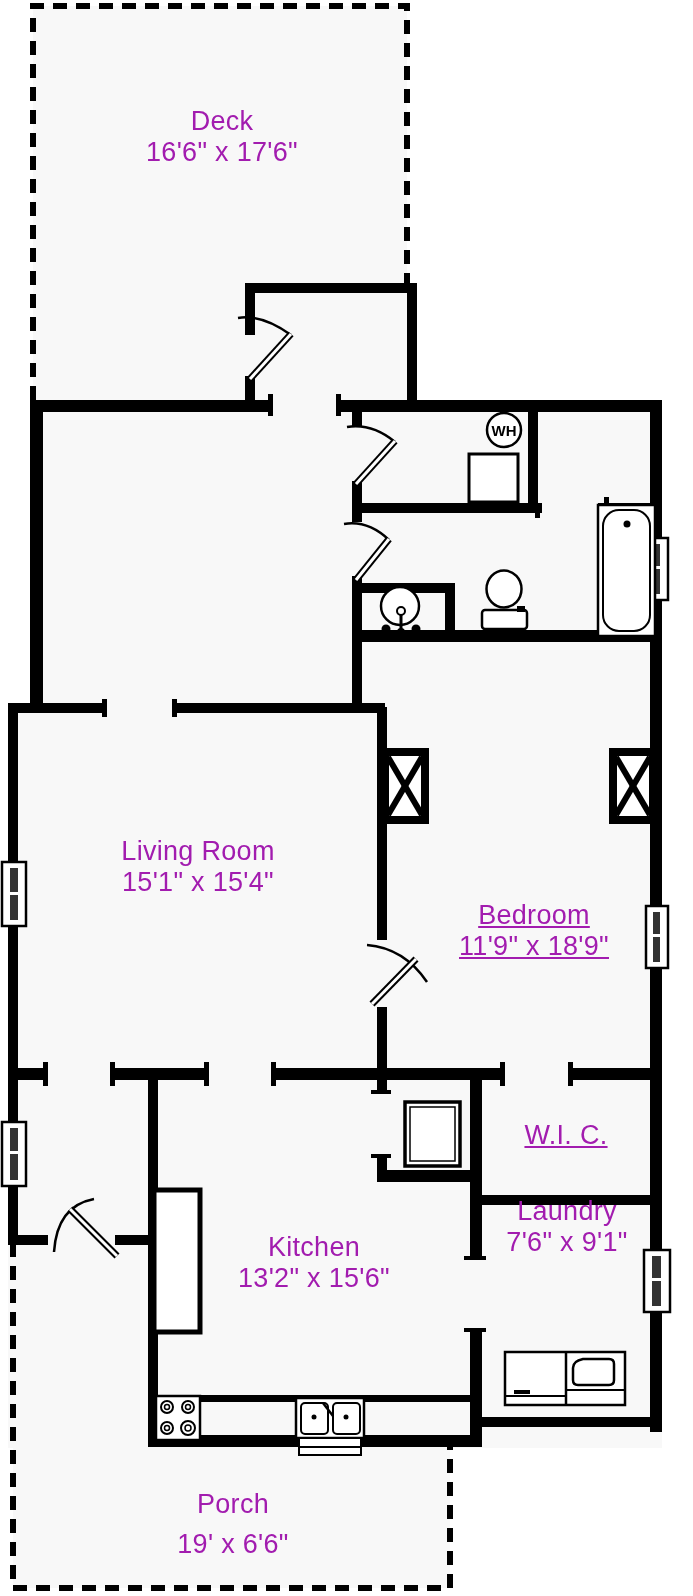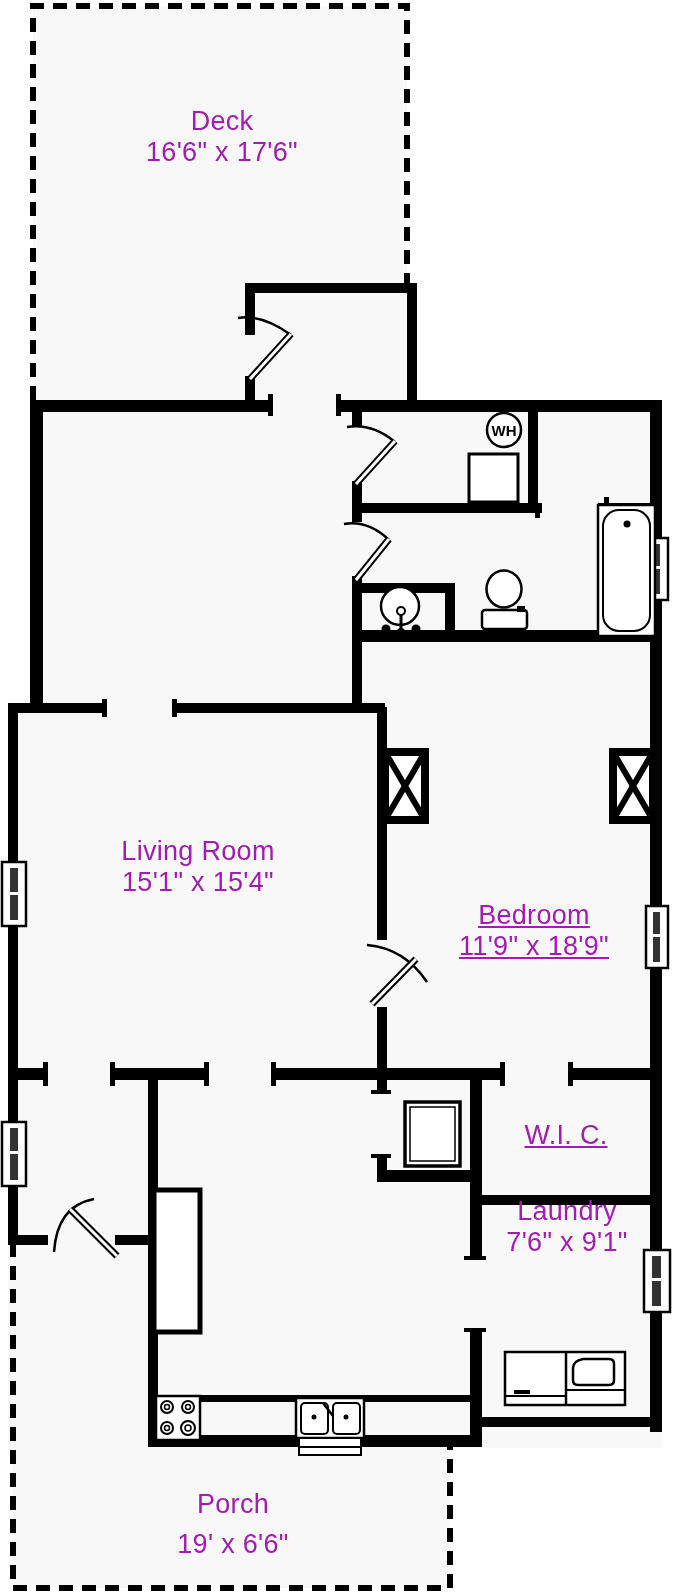--- a/index.html
+++ b/index.html
@@ -238,20 +238,24 @@
 
   <div class="room-label" style="left:534px;top:900px;text-decoration:underline;">
     <div>Bedroom</div>
     <div>11'9" x 18'9"</div>
   </div>
 
   <div class="room-label" style="left:566px;top:1120px;text-decoration:underline;">
     <div>W.I. C.</div>
   </div>
 
+  <div class="room-label" style="left:314px;top:1232px;">
+    <div>Kitchen</div>
+    <div>13'2" x 15'6"</div>
+  </div>
 
   <div class="room-label" style="left:567px;top:1196px;">
     <div>Laundry</div>
     <div>7'6" x 9'1"</div>
   </div>
 
   <div class="room-label wide" style="left:233px;top:1484px;text-align:center;">
     <div>Porch</div>
     <div>19' x 6'6"</div>
   </div>

